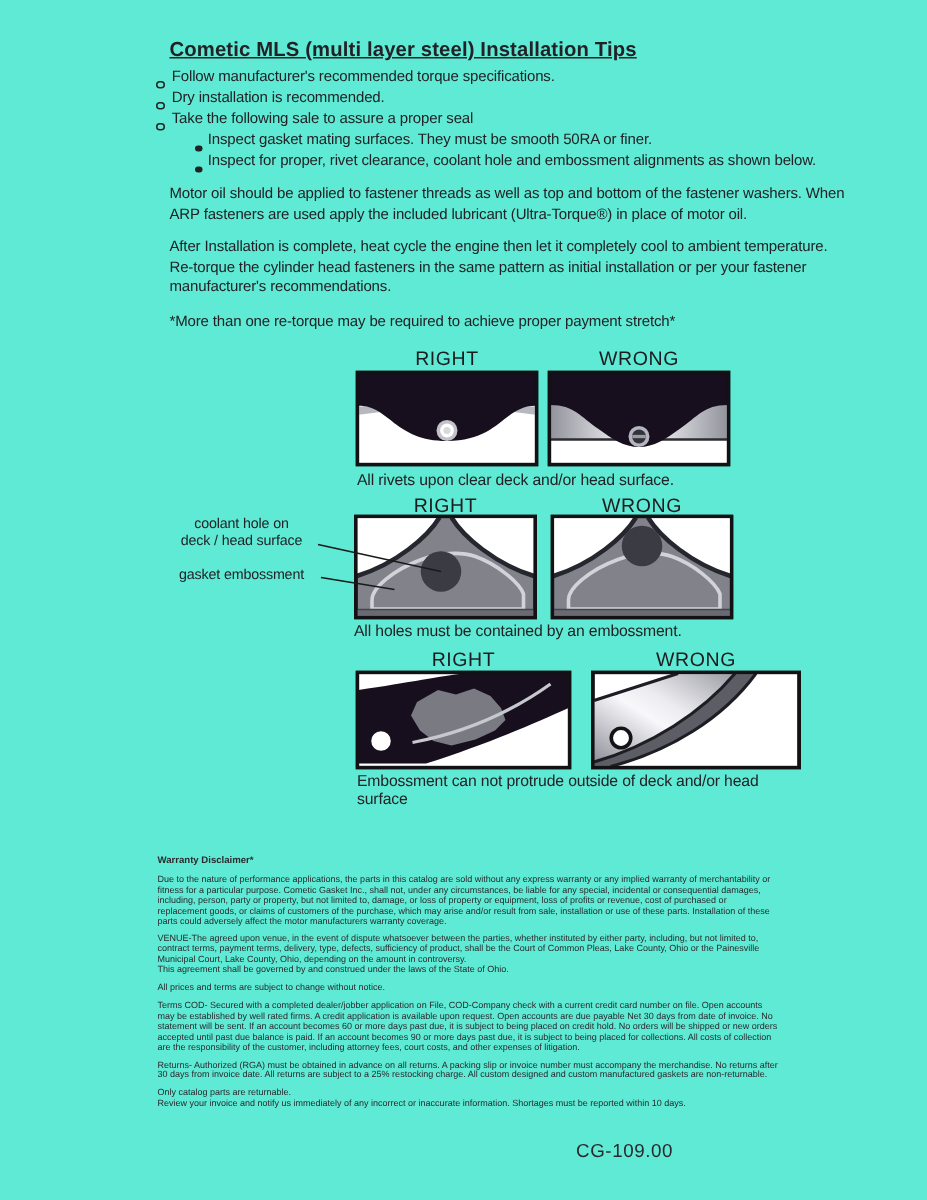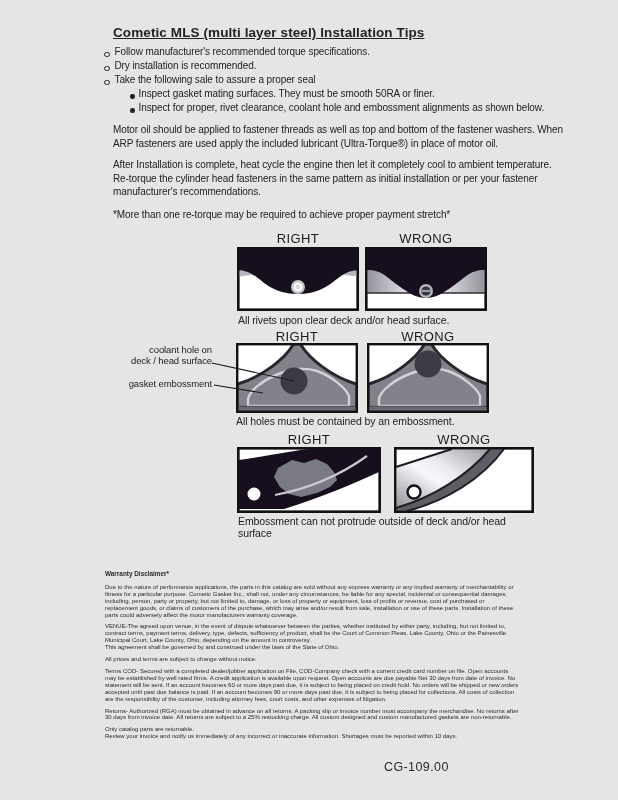--- a/index.html
+++ b/index.html
@@ -1,40 +1,40 @@
 <!DOCTYPE html>
 <html><head>
 <meta charset="utf-8">
 <style>
   html,body{margin:0;padding:0;background:#ffffff;}
   .page{
-    position:relative;width:618px;height:800px;background:#e5e5e5;overflow:hidden;
+    position:relative;width:618px;height:800px;background:#5eead4;overflow:hidden;
     font-family:"Liberation Sans", sans-serif;color:#222226;
   }
   .abs{position:absolute;}
   .page-title{
     left:113px;top:25px;font-size:13.5px;font-weight:bold;
     text-decoration:underline;letter-spacing:0.1px;white-space:nowrap;
   }
   .bullets{left:104px;top:45px;font-size:10px;letter-spacing:-0.1px;line-height:14px;width:470px;}
-  .b-row{display:flex;align-items:center;}
+  .b-row{display:flex;align-items:flex-end;}
   .b-row.sub{margin-left:26px;}
   .o-bullet{flex:0 0 auto;width:3.5px;height:3.5px;border:1px solid #222226;border-radius:50%;margin:4.5px 5px 0 0;}
   .f-bullet{flex:0 0 auto;width:4.5px;height:4.5px;background:#222226;border-radius:50%;margin:4.5px 4px 0 0;}
   .diesel{left:113px;top:116px;width:455px;font-size:10px;letter-spacing:-0.1px;line-height:13.5px;}
   .diesel h2{margin:0;font-size:12px;font-weight:bold;line-height:14px;letter-spacing:0;}
   .diesel p.p1{margin:7px 0 0 0;}
   .diesel p.p2{margin:8px 0 0 0;}
   .diesel p.note{margin:9px 0 0 0;}
   .fig{position:absolute;}
   .fig-label{position:absolute;top:0;text-align:center;font-size:13px;letter-spacing:0.4px;color:#1c1c20;}
   .fig-caption{position:absolute;font-size:10.5px;letter-spacing:-0.1px;line-height:12px;color:#222226;white-space:nowrap;}
   .fig-caption.wrap{white-space:normal;}
   .fig svg{position:absolute;display:block;}
-  .callout{position:absolute;left:110px;width:102px;text-align:right;font-size:9.5px;line-height:11px;letter-spacing:-0.1px;color:#222226;}
+  .callout{position:absolute;left:110px;width:102px;text-align:center;font-size:9.5px;line-height:11px;letter-spacing:-0.1px;color:#222226;}
   .pre{white-space:pre-line;}
   .warranty{left:105px;top:571px;width:414px;font-size:6px;line-height:6.9px;letter-spacing:0;color:#2a2a2e;}
   .warranty h3{margin:0 0 6px 0;font-size:6.4px;font-weight:bold;}
   .warranty p{margin:0 0 5px 0;}
   .page-number{left:384px;top:760px;font-size:12.5px;letter-spacing:0.4px;color:#2a2a2e;white-space:nowrap;}
 </style>
 </head>
 <body>
 
 <div class="page">

